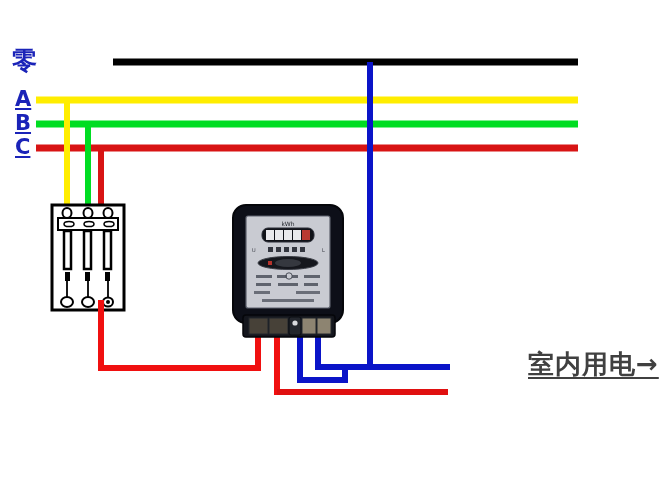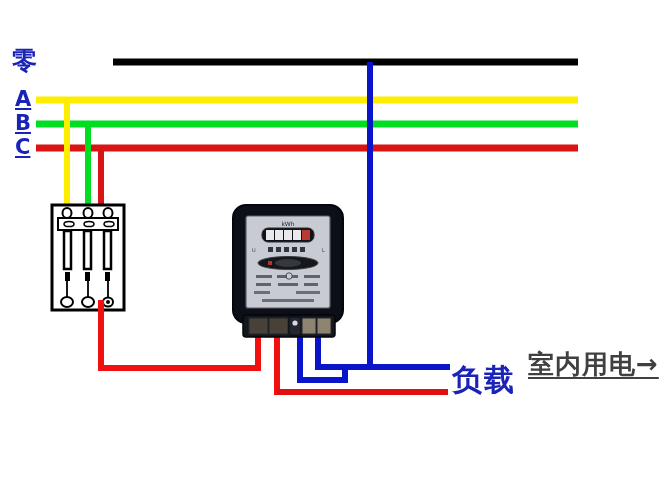--- a/index.html
+++ b/index.html
@@ -195,17 +195,16 @@
   </svg>
 
   <div class="lbl lbl-neutral" style="left:12px; top:48px;">零</div>
 
   <div class="lbl lbl-phase" style="left:15px; top:89px;">A</div>
 
   <div class="lbl lbl-phase" style="left:15px; top:113px;">B</div>
 
   <div class="lbl lbl-phase" style="left:15px; top:137px;">C</div>
 
-  <div class="lbl lbl-load" style="left:452px; top:365px;">负载</div>
 
   <div class="lbl lbl-indoor" style="left:528px; top:351px;">室内用电→</div>
 
 </div>
 
 </body></html>

